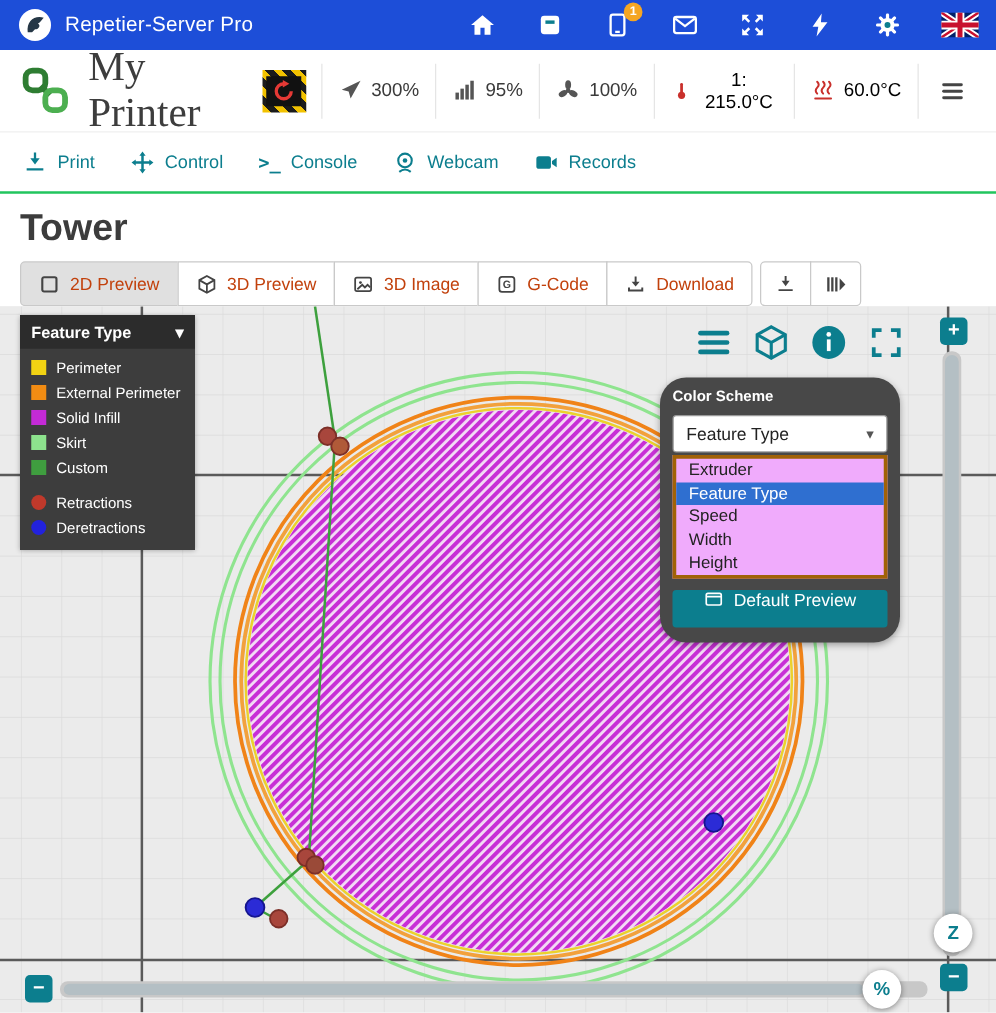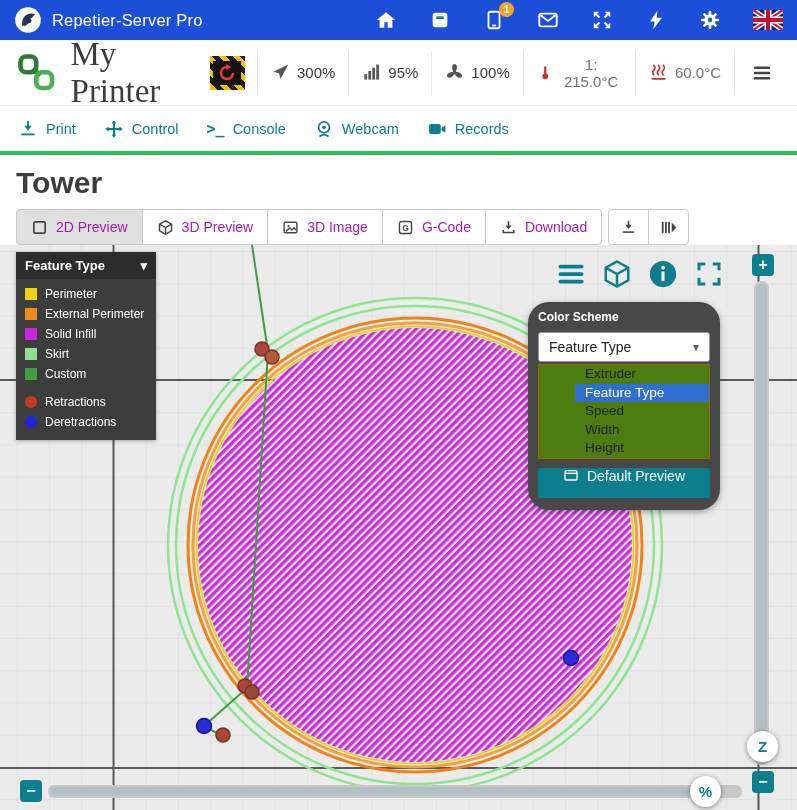--- a/index.html
+++ b/index.html
@@ -26,39 +26,39 @@
   .pname { font-size: 33px; color: #3d3d3d; font-weight: 500; margin-left: 12px; font-family: Liberation Serif, serif; }
   .pstats { margin-left: auto; display: flex; align-items: center; height: 44px; }
   .hazard { width: 40px; height: 34px; background: repeating-linear-gradient(45deg,#f2c200 0 5px,#1b1b1b 5px 10px);
     display: flex; align-items: center; justify-content: center; margin-right: 12px; border: none; cursor: pointer; }
   .hazard-inner { width: 28px; height: 24px; background: #111; display: flex; align-items: center; justify-content: center; }
   .hazard-inner svg { width: 18px; height: 18px; }
   .stat-cell { display: flex; align-items: center; gap: 7px; padding: 0 13px; height: 44px;
     font-size: 15px; color: #3a3a3a; background: none; border: none; border-left: 1px solid #e5e5e5; cursor: pointer; }
   .stat-cell:first-of-type { border-left: none; }
   .stat-cell svg { width: 19px; height: 19px; }
-  .stat-cell.temp { color: #737373; text-align: center; }
+  .stat-cell.temp { color: #000000; text-align: center; }
   .menu-cell { border-left: 1px solid #e5e5e5; padding: 0 10px 0 16px; }
   .menu-cell svg { width: 22px; height: 22px; }
 
   
   .tabs { display: flex; align-items: center; gap: 28px; padding: 0 18px; height: 49px;
-    border-bottom: 4px solid #22c55e; }
+    border-bottom: 2px solid #22c55e; }
   .tab { display: flex; align-items: center; gap: 8px; color: #0c7e8e; font-size: 14.5px;
     background: none; border: none; cursor: pointer; }
   .tab svg { width: 20px; height: 20px; }
   .console-glyph { font-family: "DejaVu Sans Mono", monospace; font-weight: bold; font-size: 15px; }
 
   
   .page-title { font-size: 30px; color: #3c3c3c; font-weight: 700; margin: 10px 0 8px 16px; height: 36px; line-height: 36px; }
   .view-row { display: flex; margin-left: 16px; height: 36px; }
   .vgroup { display: flex; }
   .vgroup + .vgroup { margin-left: 6px; }
   .vbtn { display: flex; align-items: center; gap: 8px; padding: 0 14px; height: 36px;
-    background: #fff; border: 1px solid #c9c9c9; margin-left: -1px; font-size: 14px; color: #a21caf; cursor: pointer; }
+    background: #fff; border: 1px solid #c9c9c9; margin-left: -1px; font-size: 14px; color: #c2410c; cursor: pointer; }
   .vbtn:first-child { margin-left: 0; border-radius: 4px 0 0 4px; }
   .vbtn:last-child { border-radius: 0 4px 4px 0; }
   .vbtn.active { background: #e0e0e0; }
   .vbtn svg { width: 17px; height: 17px; }
   .vbtn.icon-only { padding: 0 11px; }
 
   
   .preview { position: relative; width: 797px; height: 571px; margin-top: 0; overflow: hidden; background: #ebebeb; }
   .scene { position: absolute; left: 0; top: 0; }
 
@@ -76,21 +76,21 @@
   .ticon { width: 30px; height: 30px; display: inline-flex; cursor: pointer; }
   .ticon svg { width: 100%; height: 100%; }
 
   .cs-panel { position: absolute; left: 528px; top: 57px; width: 192px; background: #484848;
     padding: 8px 10px 12px; box-shadow: 0 2px 6px rgba(0,0,0,.35); border-radius: 21px; }
   .cs-label { color: #fff; font-weight: bold; font-size: 12px; margin-bottom: 8px; }
   .cs-select { background: #fff; height: 30px; border: 1px solid #999; border-radius: 3px;
     display: flex; align-items: center; justify-content: space-between; padding: 0 10px;
     font-size: 14px; color: #222; cursor: pointer; }
   .cs-caret { color: #555; font-size: 12px; }
-  .cs-list { background: #4d7c0f; border: 1px solid #a16207; margin-top: 2px; font-size: 13.5px; color: #222; padding-left: 36px; }
+  .cs-list { background: #f0abfc; border: 3px solid #a16207; margin-top: 2px; font-size: 13.5px; color: #222; }
   .cs-option { height: 18.5px; line-height: 18.5px; padding: 0 10px; cursor: pointer; white-space: nowrap; }
   .cs-option.selected { background: #2f6fd0; color: #fff; }
   .cs-default { margin-top: 9px; width: 100%; height: 30px; background: #0c7e8e; color: #fff;
     border: none; border-radius: 3px; font-size: 14px; display: flex; align-items: flex-start;
     justify-content: center; gap: 8px; cursor: pointer; }
   .cs-default svg { width: 16px; height: 16px; }
 
   .sq-btn { position: absolute; width: 22px; height: 22px; background: #0c7e8e; color: #fff;
     border: none; border-radius: 4px; font-size: 16px; font-weight: bold; line-height: 20px;
     display: flex; align-items: center; justify-content: center; cursor: pointer; }

